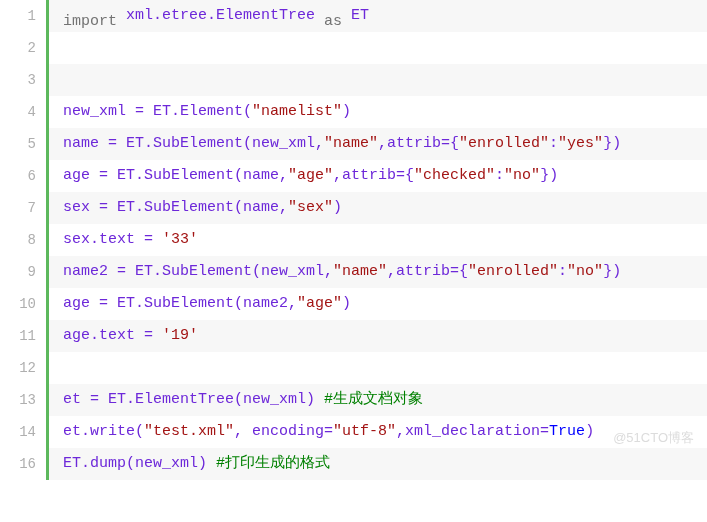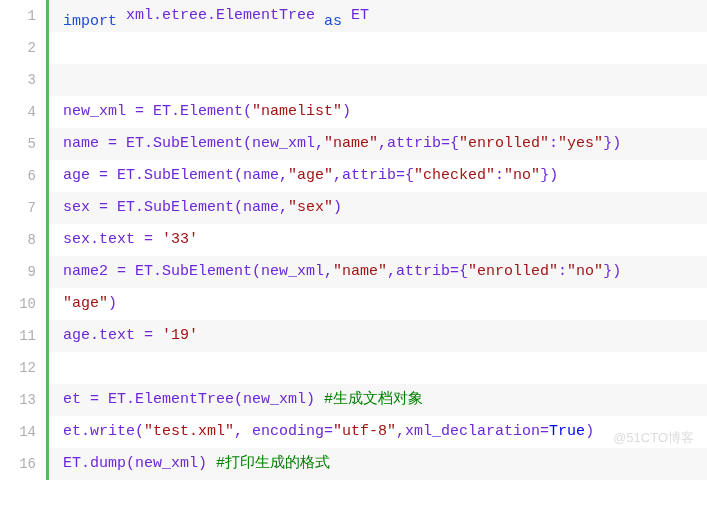--- a/index.html
+++ b/index.html
@@ -40,21 +40,21 @@
   }
   .code-cell {
     flex: 1;
     padding-left: 14px;
     display: flex;
     align-items: center;
     white-space: pre;
     overflow: hidden;
   }
   .tok { display: inline; }
-  .kw { color: #1d4ed8; margin-top: 12px; }
+  .kw { color: #737373; margin-top: 12px; }
   .pl { color: #6d28d9; }
   .str { color: #a31515; }
   .cm { color: #008000; }
   .lit { color: #0000ff; }
   .watermark {
     position: absolute;
     right: 13px;
     bottom: 34px;
     color: #dcdcdc;
     font-size: 13px;
@@ -107,21 +107,21 @@
       <div class="code-cell"><span class="tok pl">sex.text = </span><span class="tok str">'33'</span></div>
     </div>
     <div class="code-row">
       <div class="gutter">9</div>
       <div class="bar"></div>
       <div class="code-cell"><span class="tok pl">name2 = ET.SubElement(new_xml,</span><span class="tok str">"name"</span><span class="tok pl">,attrib={</span><span class="tok str">"enrolled"</span><span class="tok pl">:</span><span class="tok str">"no"</span><span class="tok pl">})</span></div>
     </div>
     <div class="code-row">
       <div class="gutter">10</div>
       <div class="bar"></div>
-      <div class="code-cell"><span class="tok str">"age"</span><span class="tok pl">)</span></div>
+      <div class="code-cell"><span class="tok pl">age = ET.SubElement(name2,</span><span class="tok str">"age"</span><span class="tok pl">)</span></div>
     </div>
     <div class="code-row">
       <div class="gutter">11</div>
       <div class="bar"></div>
       <div class="code-cell"><span class="tok pl">age.text = </span><span class="tok str">'19'</span></div>
     </div>
     <div class="code-row">
       <div class="gutter">12</div>
       <div class="bar"></div>
       <div class="code-cell"></div>

